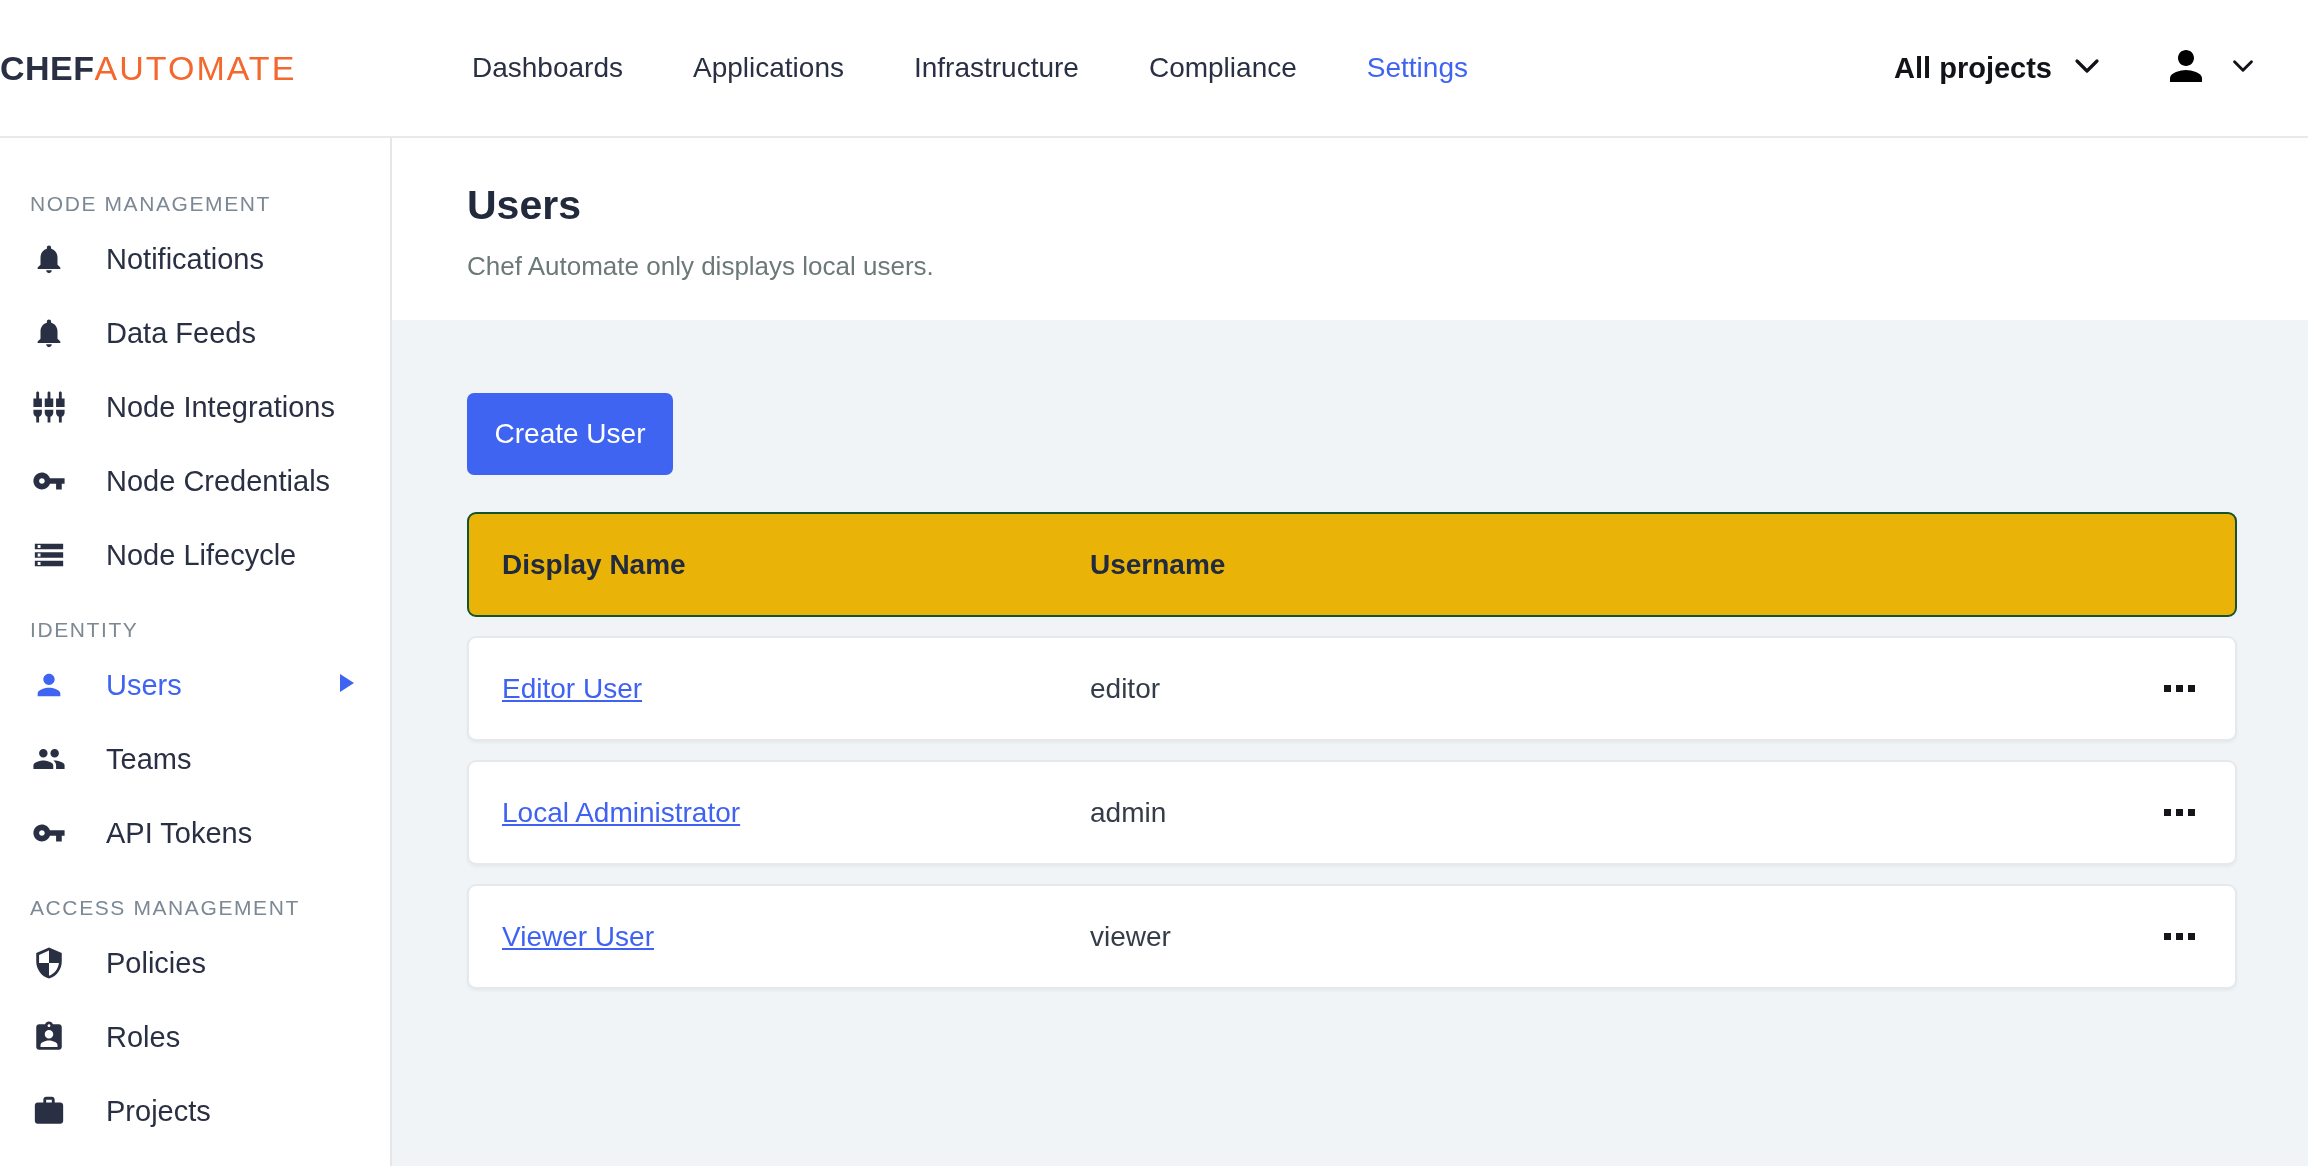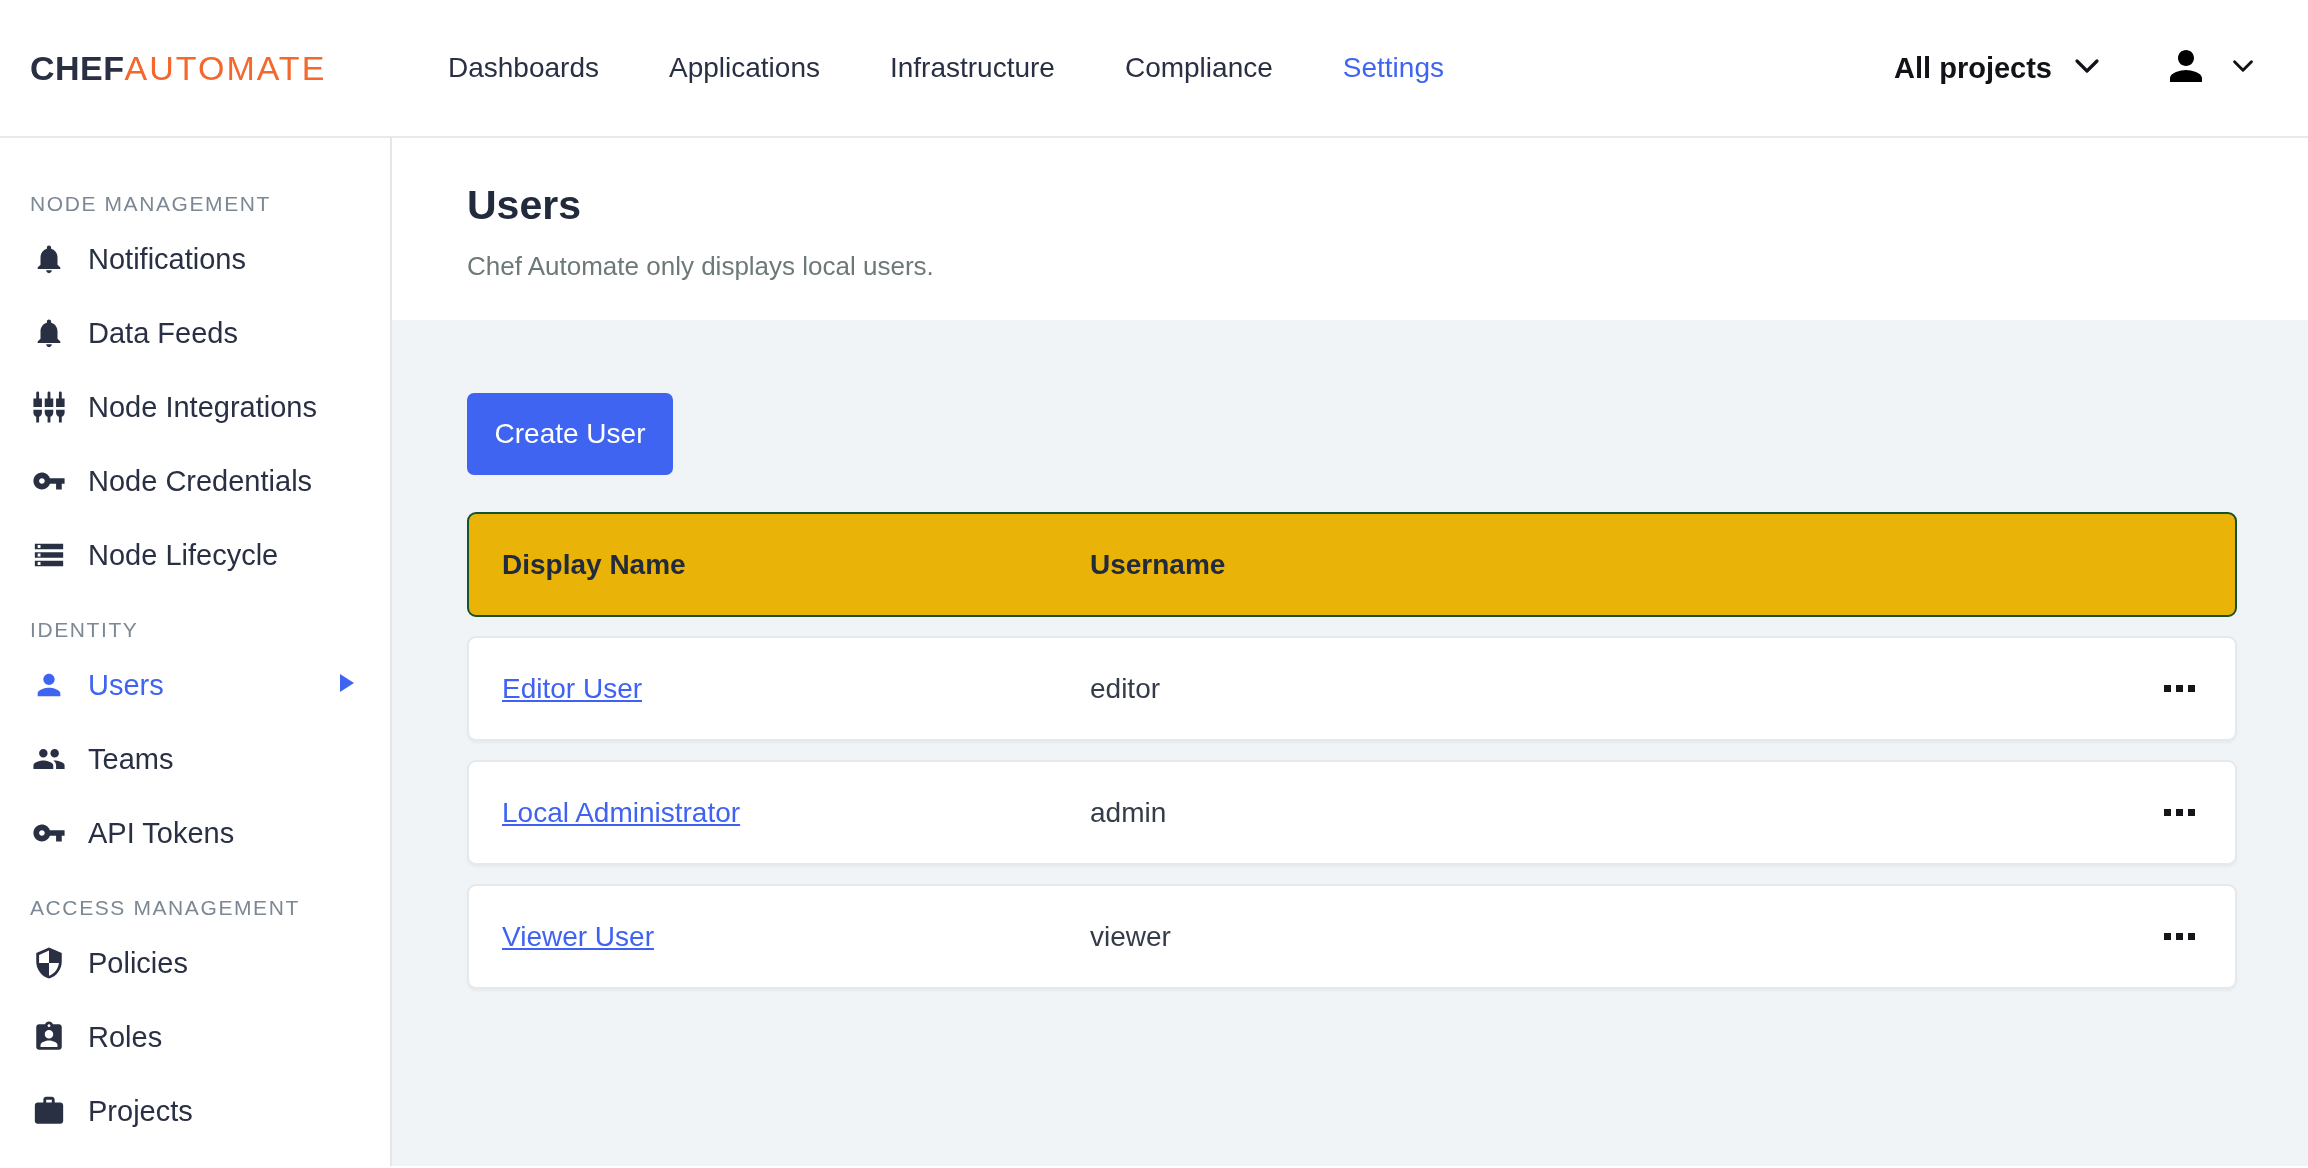--- a/index.html
+++ b/index.html
@@ -13,25 +13,25 @@
 
   
   .topbar {
     position: relative;
     height: 138px;
     background: #ffffff;
     border-bottom: 2px solid #e7eaec;
     display: flex;
     align-items: center;
   }
-  .logo { margin-left: 30px; font-size: 34px; font-weight: 800; letter-spacing: .5px; white-space: nowrap; }
+  .logo { font-size: 34px; font-weight: 800; letter-spacing: .5px; white-space: nowrap; }
   .logo .chef { color: #2a3044; }
   .logo .automate { color: #f4682d; font-weight: 500; letter-spacing: 2px; }
 
-  .topnav { position: absolute; left: 448px; display: flex; gap: 70px; align-items: center; }
+  .topnav { position: absolute; left: 472px; display: flex; gap: 70px; align-items: center; }
   .topnav a { font-size: 28px; color: #2a3044; text-decoration: none; cursor: pointer; }
   .topnav a.active { color: #3f64f2; }
 
   .top-right { position: absolute; right: 54px; display: flex; align-items: center; }
   .projects-picker { display: flex; align-items: center; cursor: pointer; }
   .projects-picker .label { font-size: 29px; font-weight: 700; color: #111318; }
   .chev { margin-left: 22px; }
   .profile { display: flex; align-items: center; margin-left: 62px; cursor: pointer; }
 
   
@@ -54,21 +54,21 @@
   }
   .side-item {
     display: flex;
     align-items: center;
     height: 74px;
     padding: 0 34px 0 32px;
     cursor: pointer;
   }
   .side-item .icn { width: 34px; height: 34px; flex-shrink: 0; display: flex; align-items: center; }
   .side-item .icn svg { width: 34px; height: 34px; fill: #2a3044; }
-  .side-item .lbl { margin-left: 22px; font-size: 29px; color: #2a3044; white-space: nowrap; }
+  .side-item .lbl { margin-left: 40px; font-size: 29px; color: #2a3044; white-space: nowrap; }
   .side-item.active .lbl { color: #3f64f2; }
   .side-item.active .icn svg { fill: #3f64f2; }
   .side-item .arrow { margin-left: auto; }
 
   
   .main { flex: 1; background: #f0f4f7; display: flex; flex-direction: column; }
   .page-head {
     background: #ffffff;
     height: 182px;
     padding: 44px 0 0 75px;

